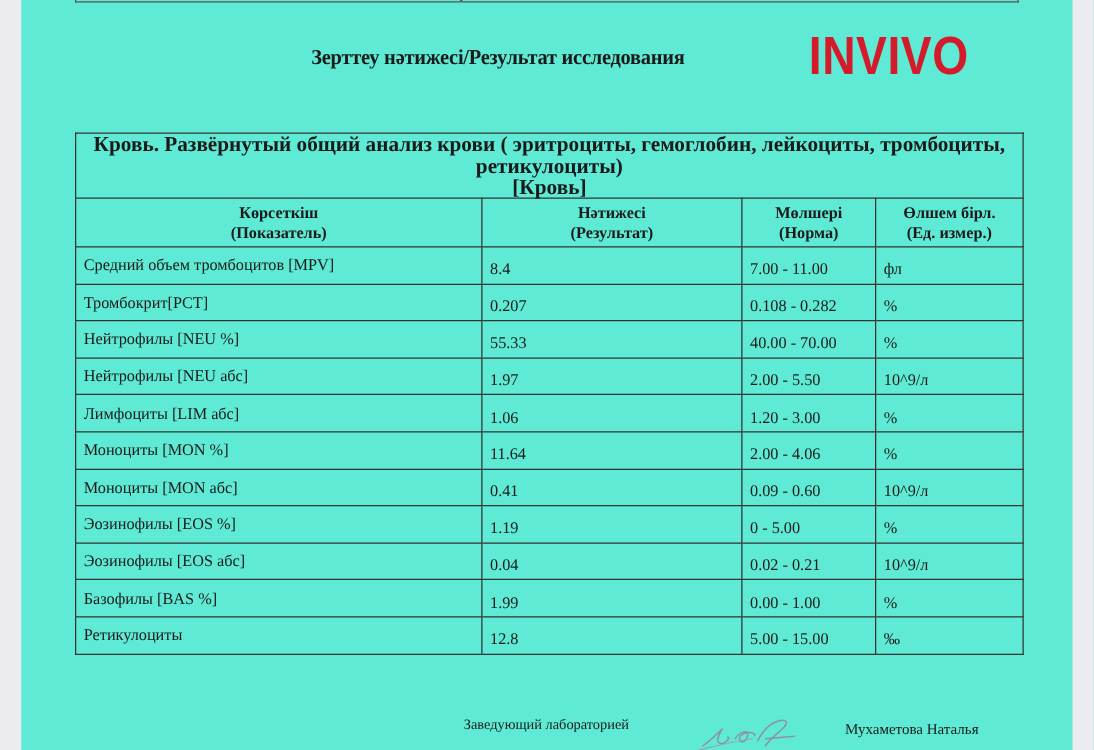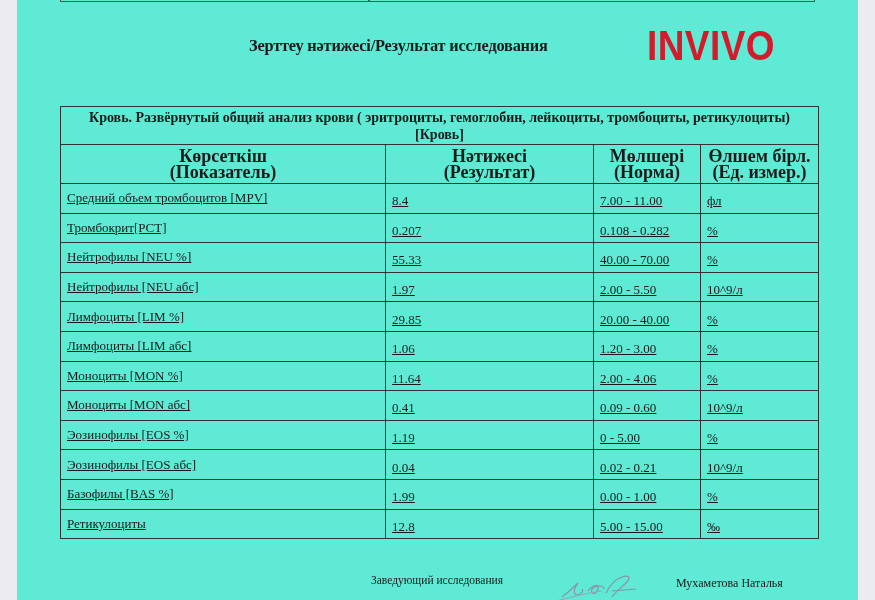--- a/index.html
+++ b/index.html
@@ -75,37 +75,36 @@
       font-size: 13px;
     }
     table.results td, table.results th {
       border: 1.3px solid #333;
       padding: 0 6px;
       box-sizing: border-box;
     }
     .title-row td {
       font-weight: bold;
       text-align: center;
-      font-size: 14px;
+      font-size: 17px;
       height: 38px;
       line-height: 17px;
       padding: 2px 8px;
     }
     .head-row th {
       font-weight: bold;
       text-align: center;
-      font-size: 18px;
+      font-size: 13px;
       height: 39px;
       line-height: 16px;
     }
     .data-row td {
       height: 29.6px;
       font-size: 13px;
       padding-top: 2px;
-      text-decoration: underline;
     }
     .data-row td.name {
       text-align: left;
       padding-left: 6px;
     }
     .data-row td.center {
       text-align: left;
       padding-top: 6px;
     }
     .footer-role {
@@ -178,26 +177,20 @@
       <td class="center">40.00 - 70.00</td>
       <td class="center">%</td>
     </tr>
     <tr class="data-row">
       <td class="name">Нейтрофилы [NEU абс]</td>
       <td class="center">1.97</td>
       <td class="center">2.00 - 5.50</td>
       <td class="center">10^9/л</td>
     </tr>
     <tr class="data-row">
-      <td class="name">Лимфоциты [LIM %]</td>
-      <td class="center">29.85</td>
-      <td class="center">20.00 - 40.00</td>
-      <td class="center">%</td>
-    </tr>
-    <tr class="data-row">
       <td class="name">Лимфоциты [LIM абс]</td>
       <td class="center">1.06</td>
       <td class="center">1.20 - 3.00</td>
       <td class="center">%</td>
     </tr>
     <tr class="data-row">
       <td class="name">Моноциты [MON %]</td>
       <td class="center">11.64</td>
       <td class="center">2.00 - 4.06</td>
       <td class="center">%</td>
@@ -228,21 +221,21 @@
     </tr>
     <tr class="data-row">
       <td class="name">Ретикулоциты</td>
       <td class="center">12.8</td>
       <td class="center">5.00 - 15.00</td>
       <td class="center">‰</td>
     </tr>
   </tbody>
     </table>
 
-  <div class="footer-role">Заведующий исследования</div>
+  <div class="footer-role">Заведующий лабораторией</div>
   <svg class="signature" viewBox="0 0 110 32">
     <path d="M10 26 C 18 20, 24 14, 26 12 C 22 18, 20 24, 26 24 C 30 22, 32 20, 30 18" fill="none" stroke="#8a93a8" stroke-width="1.2"></path>
     <path d="M36 20 C 40 14, 48 12, 46 18 C 44 24, 38 24, 40 18 C 44 14, 52 14, 52 18" fill="none" stroke="#8a93a8" stroke-width="1.2"></path>
     <path d="M54 22 C 58 14, 64 8, 70 6 C 76 4, 80 6, 74 12 C 70 16, 64 20, 60 26 M60 20 L 84 18" fill="none" stroke="#8a93a8" stroke-width="1.2"></path>
     <path d="M4 30 C 20 26, 34 22, 50 20" fill="none" stroke="#9aa2b5" stroke-width="1"></path>
   </svg>
   <div class="footer-name">Мухаметова Наталья</div>
 </div>
 
 </body></html>

